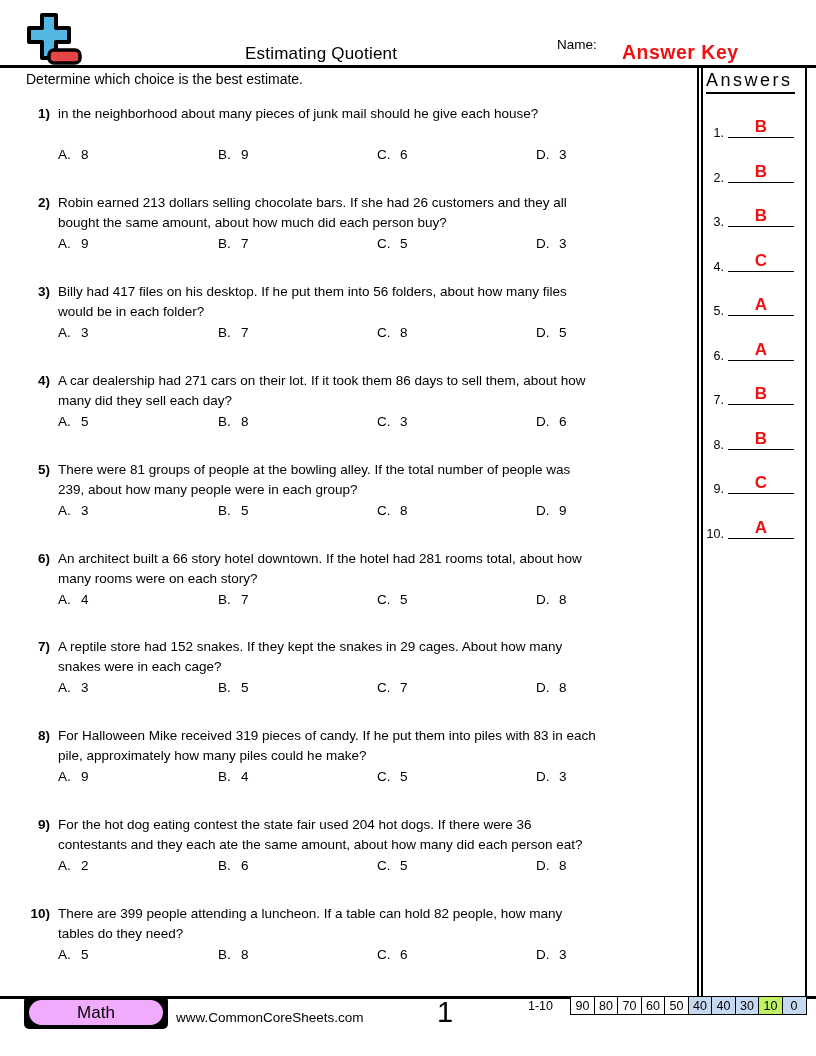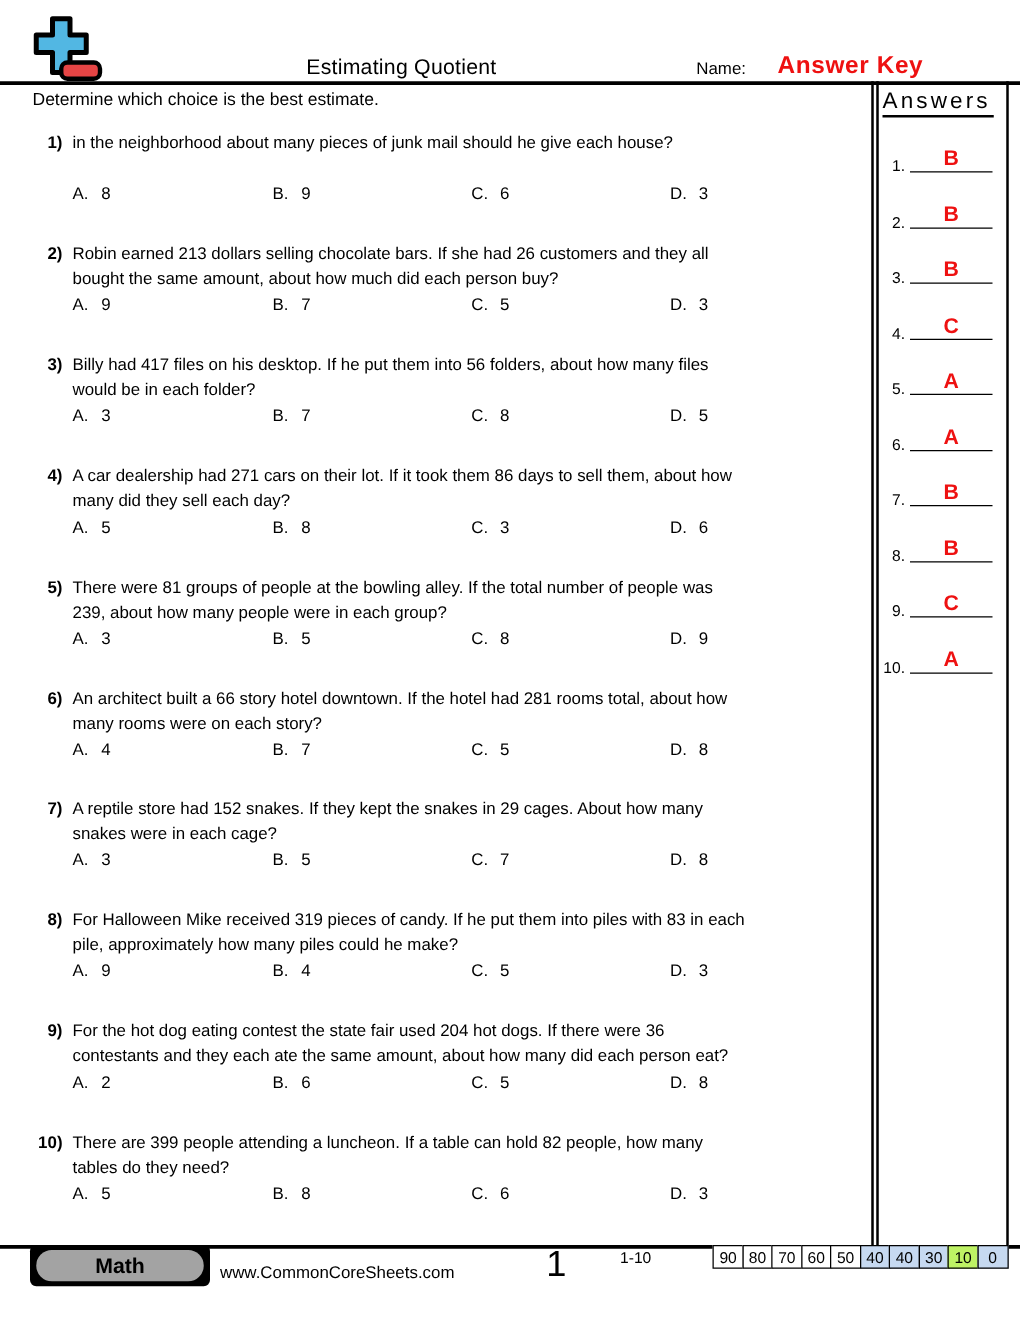--- a/index.html
+++ b/index.html
@@ -3,21 +3,21 @@
 <meta charset="utf-8">
 <style>
   html,body{margin:0;padding:0;}
   body{
     width:816px;height:1056px;position:relative;background:#ffffff;
     font-family:"Liberation Sans", sans-serif;color:#000;overflow:hidden;
   }
   .abs{position:absolute;}
   
   .page-title{left:245px;top:44px;font-size:17px;letter-spacing:.2px;}
-  .name-label{left:557px;top:47px;font-size:13.5px;}
+  .name-label{left:557px;top:37px;font-size:13.5px;}
   .answer-key{left:622px;top:41px;font-size:19.5px;font-weight:bold;letter-spacing:.5px;}
   .header-rule{left:0;top:65px;width:816px;height:3px;background:#000;}
   .instruction{left:26px;top:71px;font-size:14px;font-weight:normal;}
   .logo{left:26px;top:12px;width:58px;height:54px;}
   
   .q-block{left:24px;width:676px;height:62px;}
   .q-num{position:absolute;left:0;top:0;width:26px;text-align:right;font-size:13.5px;font-weight:bold;line-height:19.5px;}
   .q-text{margin-left:34px;font-size:13.5px;line-height:19.5px;white-space:nowrap;}
   .q-choices{position:absolute;left:0;top:43px;right:0;height:18px;}
   .choice{position:absolute;top:0;font-size:13.5px;white-space:nowrap;}
@@ -27,25 +27,25 @@
   .v-dbl{left:697px;top:65px;height:931px;width:6px;box-sizing:border-box;border-left:2px solid #000;border-right:2px solid #000;}
   .v-right{left:805px;top:65px;height:931px;width:2px;background:#000;}
   .answers-title{left:706px;top:70px;font-size:18px;font-weight:normal;letter-spacing:2.5px;border-bottom:2.5px solid #000;padding:0 2px 1px 0;}
   .ans-row{left:704px;width:90px;height:26px;}
   .ans-num{position:absolute;left:0;bottom:-2px;width:20px;text-align:right;font-size:12.5px;}
   .ans-line{position:absolute;left:24px;right:0;bottom:0;border-bottom:1.5px solid #000;}
   .ans-letter{position:absolute;left:24px;right:0;bottom:1px;text-align:center;font-size:17px;font-weight:bold;}
   
   .footer-rule{left:0;top:996px;width:816px;height:2.5px;background:#000;}
   .math-badge{left:24px;top:996px;width:144px;height:33px;background:#000;border-radius:5px;}
-  .math-pill{position:absolute;left:5px;top:4px;right:5px;bottom:4px;background:#a3a3a3;border-radius:14px;
-             display:flex;align-items:center;justify-content:center;font-size:17px;font-weight:bold;}
+  .math-pill{position:absolute;left:5px;top:4px;right:5px;bottom:4px;background:#f0abfc;border-radius:14px;
+             display:flex;align-items:center;justify-content:center;font-size:17px;font-weight:normal;}
   .website{left:176px;top:1010px;font-size:13.5px;}
   .page-num{left:400px;top:997px;width:90px;text-align:center;font-size:29px;line-height:30px;}
-  .range-label{left:496px;top:999px;font-size:12.5px;}
+  .range-label{left:528px;top:999px;font-size:12.5px;}
   .score-grid{left:570px;top:996px;display:flex;}
   .score-cell{box-sizing:border-box;width:25px;height:19px;margin-left:-1.5px;border:1.5px solid #000;
               display:flex;align-items:center;justify-content:center;font-size:12.5px;background:#fff;}
   .score-cell:first-child{margin-left:0;}
 </style>
 </head>
 <body>
 
 <div class="abs logo">
   <svg width="58" height="54" viewBox="0 0 58 54">

